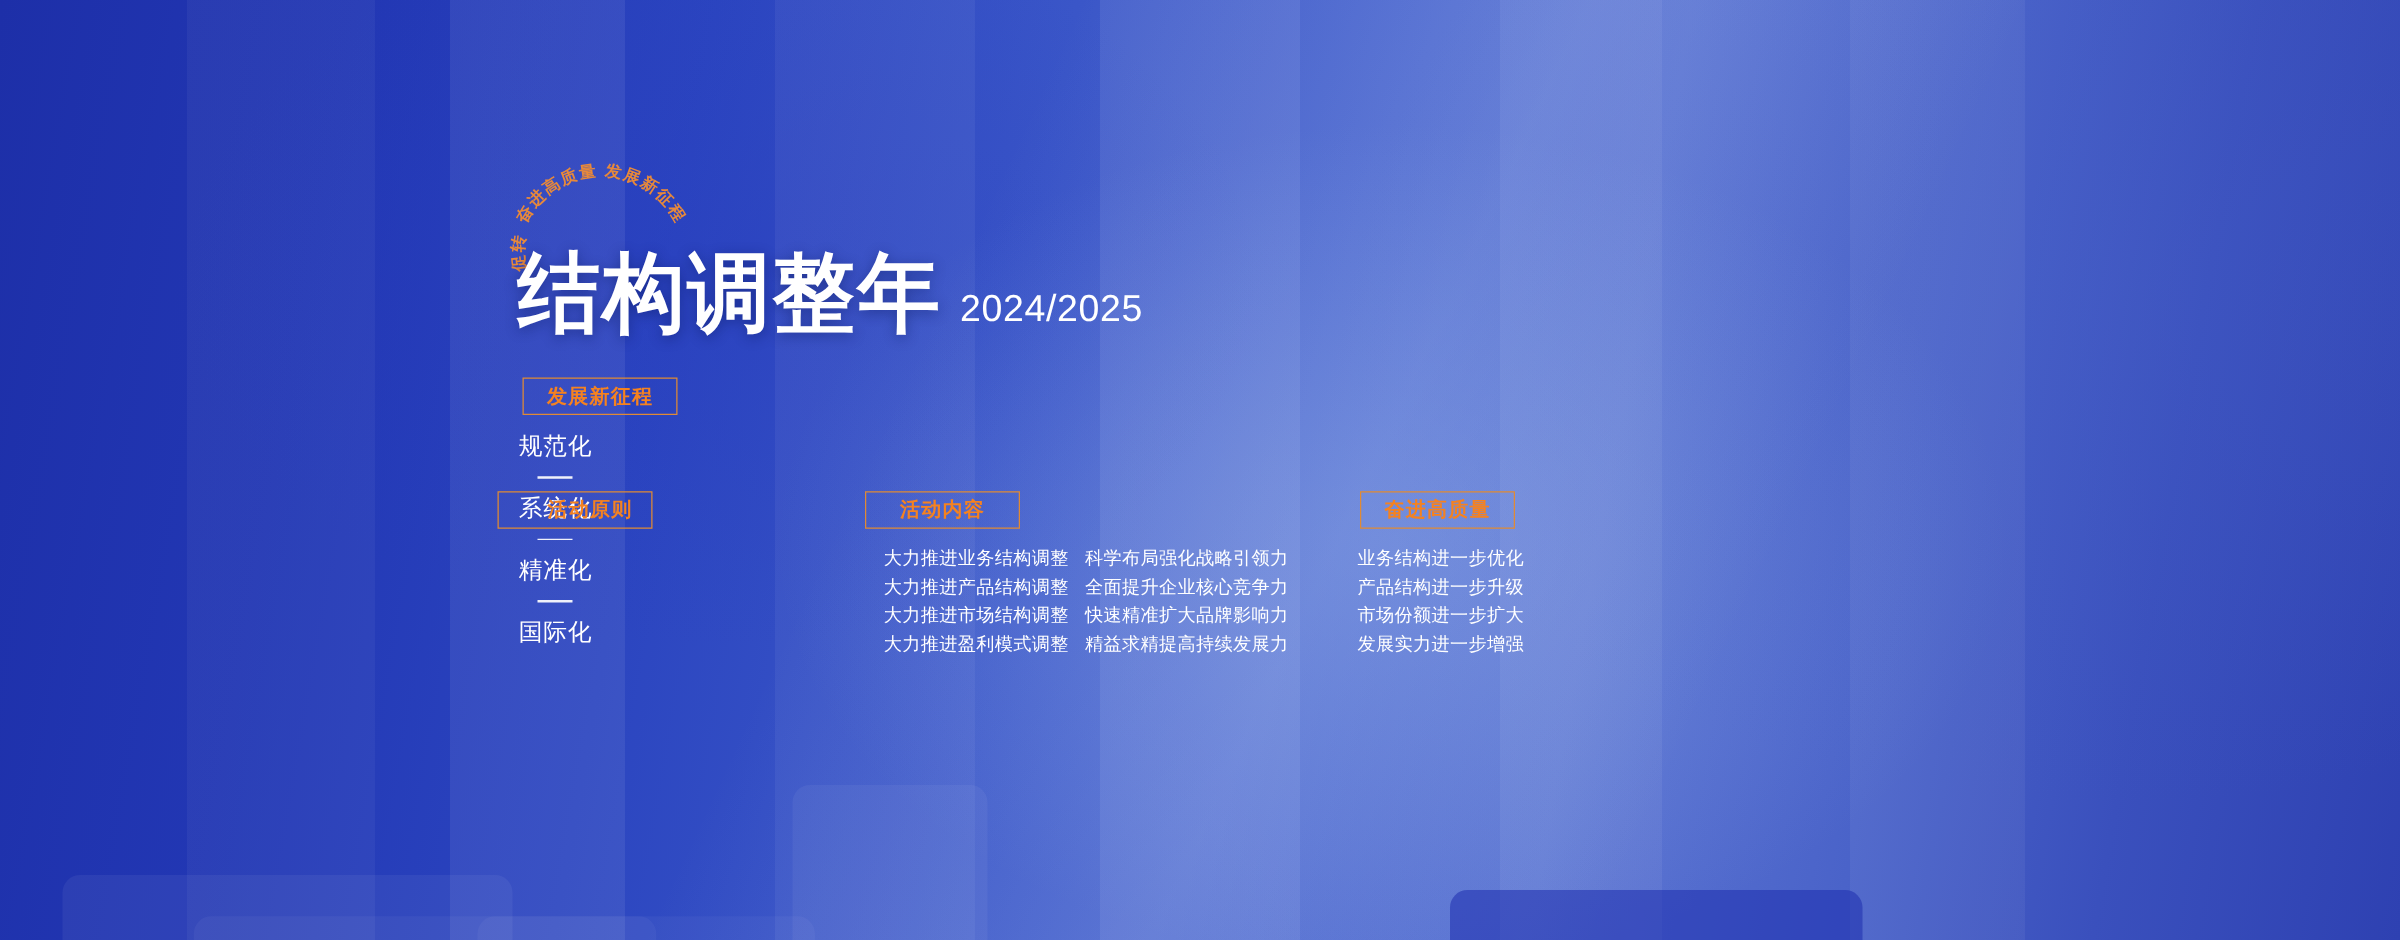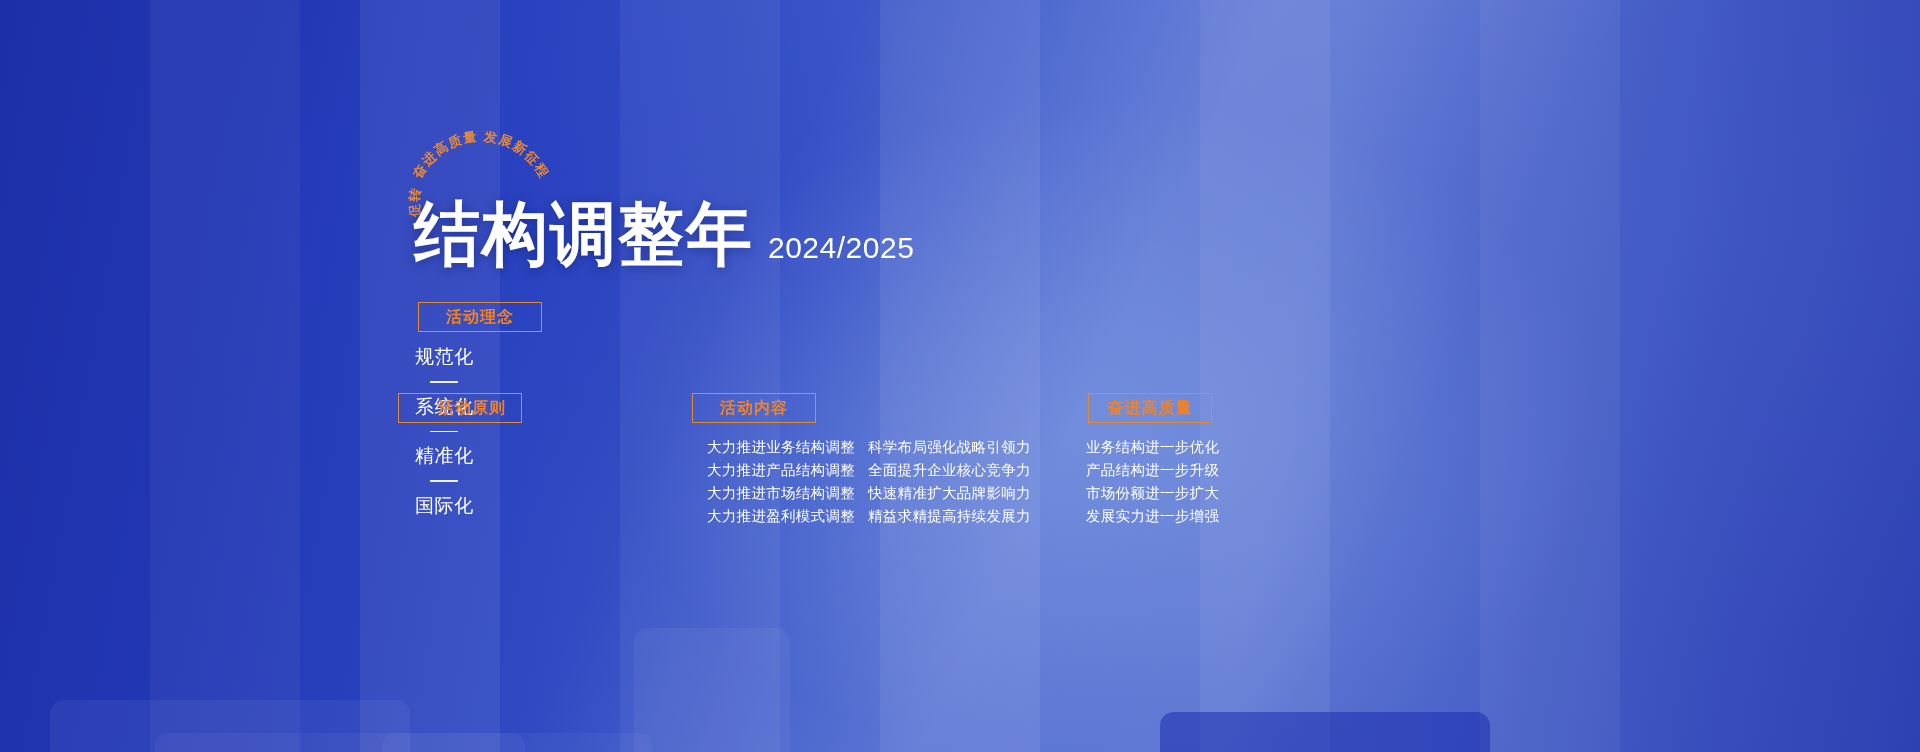--- a/index.html
+++ b/index.html
@@ -213,21 +213,21 @@
       </text>
     </svg>
   </div>
 
   <div class="headline">
     <div class="main">结构调整年</div>
     <div class="year">2024/2025</div>
   </div>
 
   <div class="badge" id="badge-concept">
-    <span>活动理念</span>
+    <span>发展新征程</span>
   </div>
 
   <div class="concept-line">
     <span>规范化</span>
     <span class="dash"></span>
     <span>系统化</span>
     <span class="dash"></span>
     <span>精准化</span>
     <span class="dash"></span>
     <span>国际化</span>

